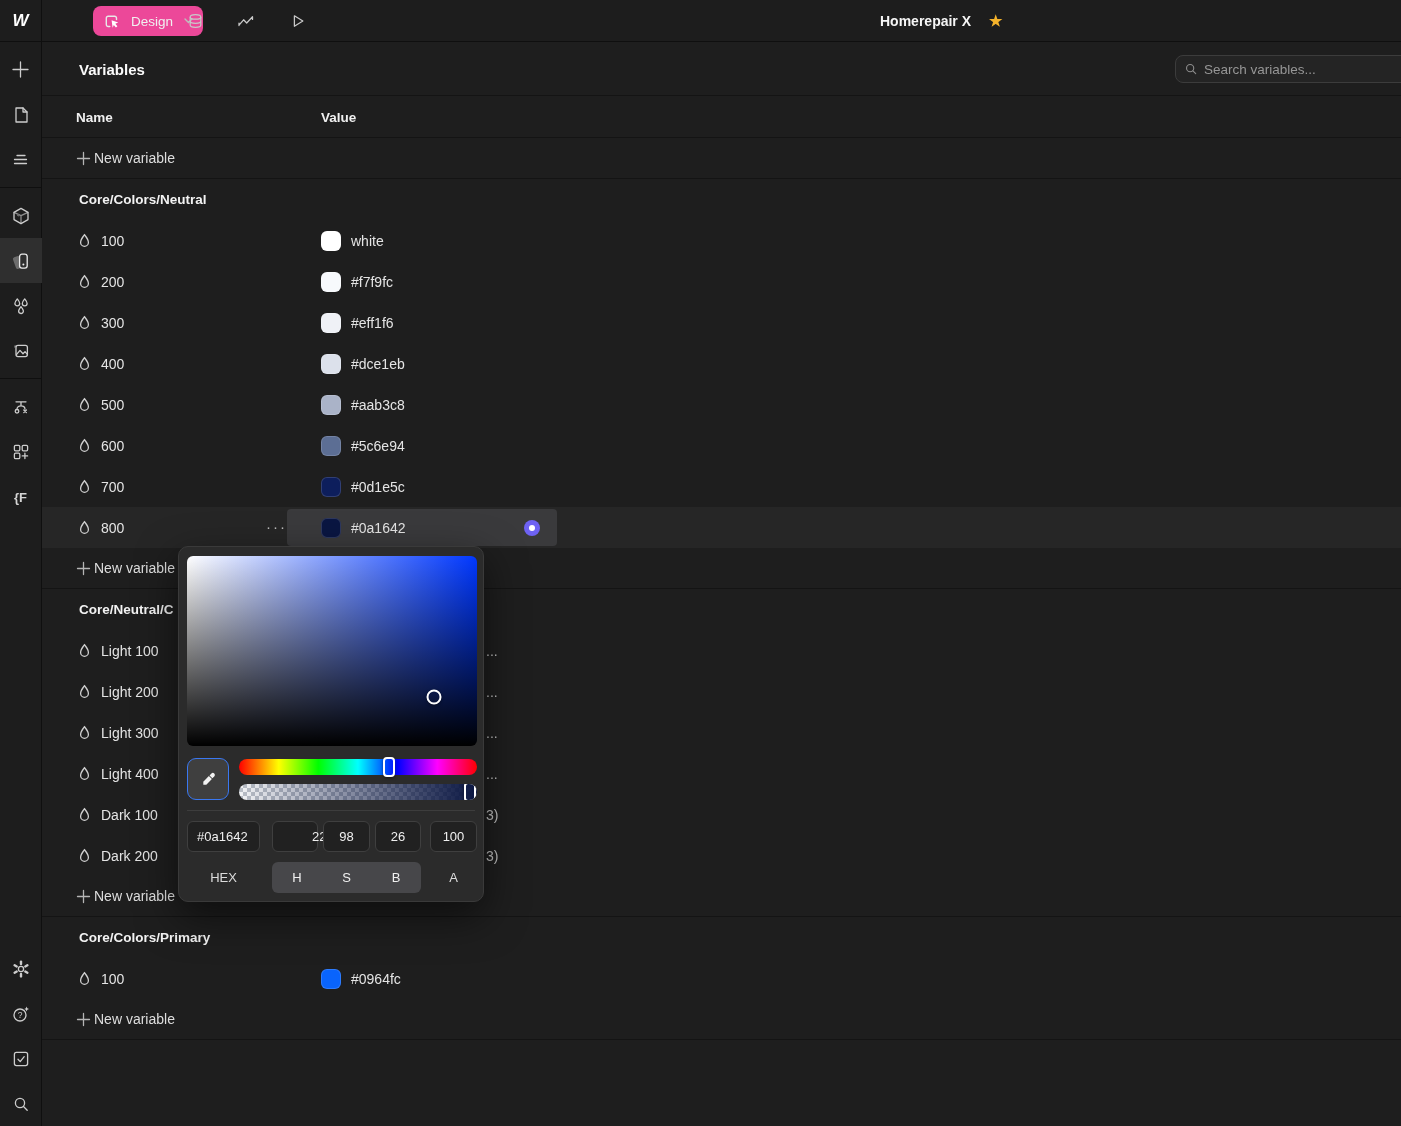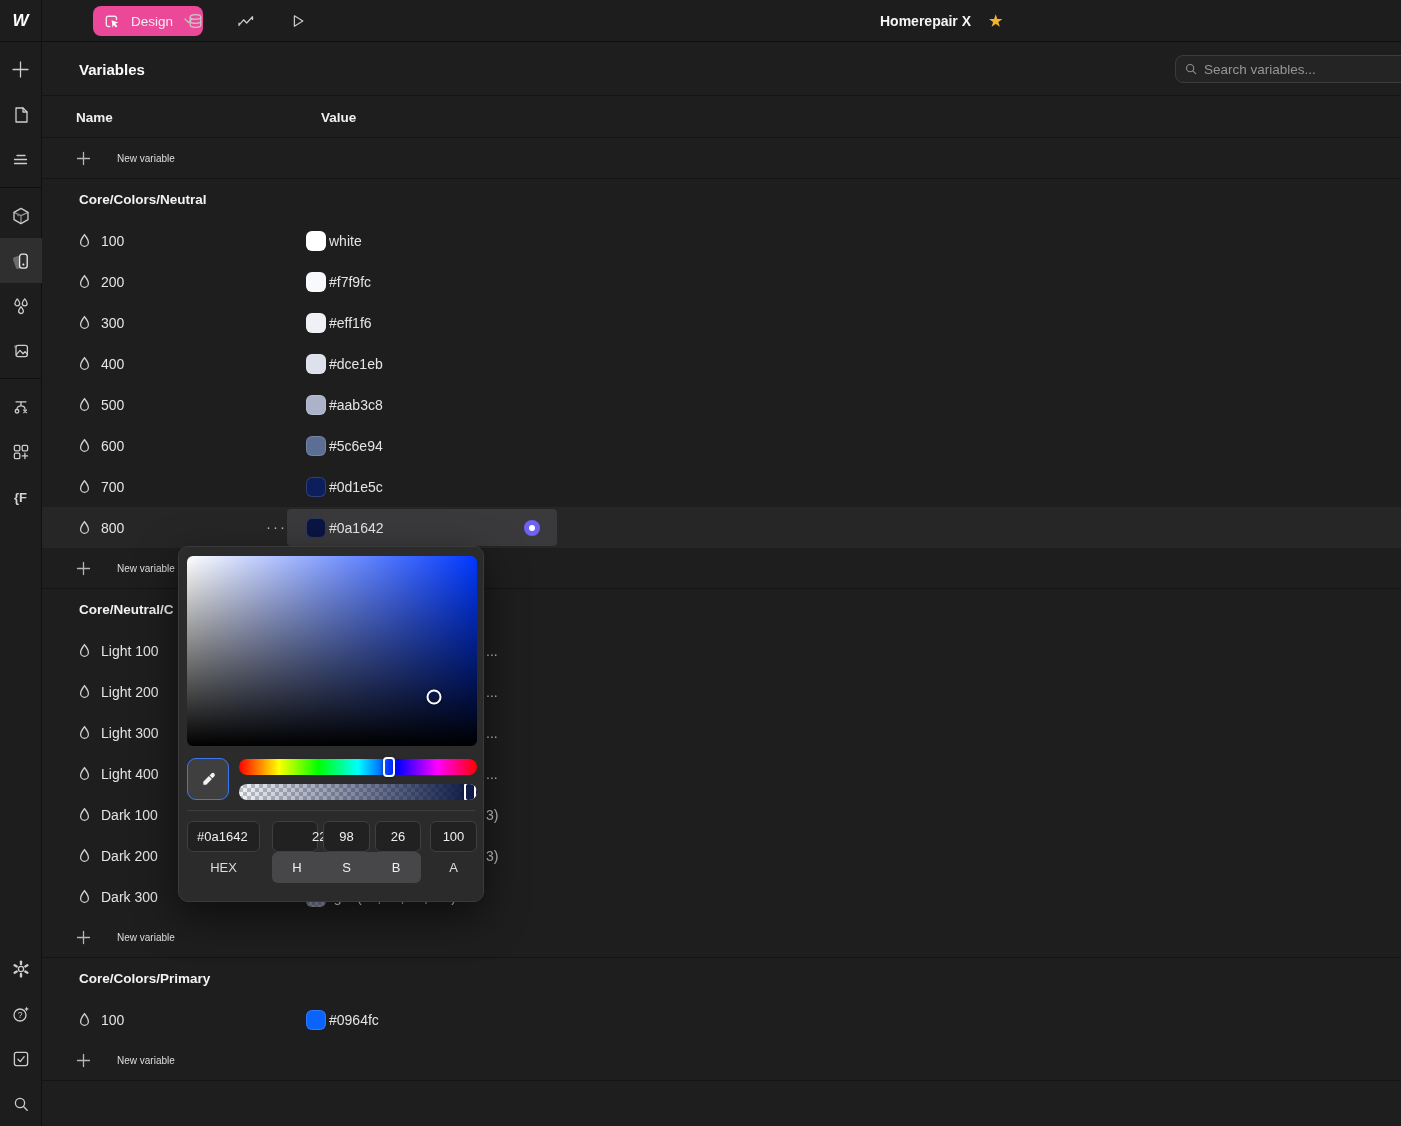--- a/index.html
+++ b/index.html
@@ -37,35 +37,35 @@
   .panel-title { position:absolute; left:37px; top:50%; transform:translateY(-50%);
     font-size:15px; font-weight:bold; color:#fafafa; }
   .search { position:absolute; left:1133px; top:13px; width:262px; height:28px;
     background:#242424; border:1px solid #3c3c3c; border-radius:8px; display:flex;
     align-items:center; gap:7px; padding:0 9px; color:#969696; font-size:13.5px; }
   .cols { position:relative; height:42px; border-bottom:1px solid #141414;
     font-size:13.5px; font-weight:bold; color:#f0f0f0; }
   .cols .c1 { position:absolute; left:34px; top:50%; transform:translateY(-50%); }
   .cols .c2 { position:absolute; left:279px; top:50%; transform:translateY(-50%); }
 
-  .newvar { height:41px; display:flex; align-items:center; padding-left:34px; gap:26px;
-    font-size:10px; color:#dedede; border-bottom:1px solid #141414; cursor:default; }
+  .newvar { height:41px; display:flex; align-items:center; padding-left:34px; gap:3px;
+    font-size:14px; color:#dedede; border-bottom:1px solid #141414; cursor:default; }
   .group-h { height:41px; display:flex; align-items:center; padding-left:37px;
     font-size:13.5px; font-weight:bold; color:#f3f3f3; }
 
   .row { position:relative; height:41px; font-size:14px; }
   .row.sel { background:#262626; }
   .row .drop { position:absolute; left:36px; top:50%; transform:translateY(-50%); }
   .row .nm { position:absolute; left:59px; top:50%; transform:translateY(-50%); color:#e4e4e4; }
   .row .dots { position:absolute; left:224px; top:50%; transform:translateY(-58%);
     color:#bcbcbc; font-size:15px; letter-spacing:2px; }
   .row .cell { position:absolute; left:245px; top:2px; bottom:2px; width:270px;
     background:#3a3a3c; border-radius:4px; }
-  .row .val { position:absolute; left:264px; top:50%; transform:translateY(-50%);
-    display:flex; align-items:center; gap:3px; color:#e4e4e4; }
+  .row .val { position:absolute; left:279px; top:50%; transform:translateY(-50%);
+    display:flex; align-items:center; gap:10px; color:#e4e4e4; }
   .row .frag { position:absolute; left:444px; top:50%; transform:translateY(-50%); color:#c0c0c0; }
   .swatch { width:20px; height:20px; border-radius:6px;
     box-shadow: inset 0 0 0 1px rgba(255,255,255,.15); position:relative; overflow:hidden; }
   .swatch .ov { position:absolute; inset:0; }
   .radio { position:absolute; left:482px; top:50%; transform:translateY(-50%); width:16px;
     height:16px; border-radius:50%; background:#6e62f3; display:flex; align-items:center;
     justify-content:center; }
   .radio .dot { width:6px; height:6px; border-radius:50%; background:#fff; }
 
   .checker { background-color:#f2f3f5; background-image:
@@ -98,21 +98,21 @@
     border-radius:4px; transform:translate(-50%,-50%); box-shadow:0 1px 3px rgba(0,0,0,.5); }
   .pk-div { position:absolute; left:8px; right:8px; top:263px; height:1px; background:#3d3d3d; }
   .pk-input { position:absolute; top:274px; height:31px; background:#212121;
     border:1px solid #3f3f3f; border-radius:6px; color:#efefef; font-size:13px;
     font-family:"Liberation Sans",sans-serif; text-align:center; }
   .pk-input.hex { left:8px; width:73px; text-align:left; padding-left:9px; }
   .pk-input.f1 { left:93px;  width:46px;padding-left:39px; }
   .pk-input.f2 { left:144px; width:47px; }
   .pk-input.f3 { left:196px; width:46px; }
   .pk-input.f4 { left:251px; width:47px; }
-  .pk-tabs { position:absolute; top:305px; left:0; width:100%; height:20px; font-size:13px;text-align:right; }
+  .pk-tabs { position:absolute; top:315px; left:0; width:100%; height:20px; font-size:13px;text-align:right; }
   .pk-tab { position:absolute; top:0; height:31px; display:flex; align-items:center;
     justify-content:center; color:#dcdcdc; }
   .pk-tab.hex { left:8px; width:73px; }
   .pk-tab.a { left:251px; width:47px; }
   .seg { position:absolute; left:93px; top:0; width:149px; height:31px; background:#47474a;
     border-radius:6px; display:flex; }
   .seg span { flex:1; display:flex; align-items:center; justify-content:center; color:#f0f0f0; }
 
   svg { display:block; }
 </style>
@@ -461,34 +461,20 @@
       </div>
       <div class="row">
         <span class="drop">
           <svg width="13" height="16" viewBox="0 0 14 17">
             <path d="M7 1.8 C7 1.8 2.8 7 2.8 10 a4.2 4.2 0 0 0 8.4 0 C11.2 7 7 1.8 7 1.8Z" fill="none" stroke="#d0d0d0" stroke-width="1.4"></path>
           </svg>
         </span>
         <span class="nm">Dark 200</span>
         <span class="frag">3)</span>
       </div>
-      <div class="row">
-        <span class="drop">
-          <svg width="13" height="16" viewBox="0 0 14 17">
-            <path d="M7 1.8 C7 1.8 2.8 7 2.8 10 a4.2 4.2 0 0 0 8.4 0 C11.2 7 7 1.8 7 1.8Z" fill="none" stroke="#d0d0d0" stroke-width="1.4"></path>
-          </svg>
-        </span>
-        <span class="nm">Dark 300</span>
-        <span class="val">
-          <span class="swatch checker small">
-            <span class="ov" style="background:rgba(31,47,84,0.4)"></span>
-          </span>
-          <span>rgba(31, 47, 84, 0.4)</span>
-        </span>
-      </div>
       <div class="newvar">
         <span>
           <svg width="15" height="15" viewBox="0 0 15 15">
             <path d="M7.5 1.5 v12 M1.5 7.5 h12" stroke="#b5b5b5" stroke-width="1.3" stroke-linecap="round"></path>
           </svg>
         </span>
         <span>New variable</span>
       </div>
       <div class="group-h">Core/Colors/Primary</div>
       <div class="row">

